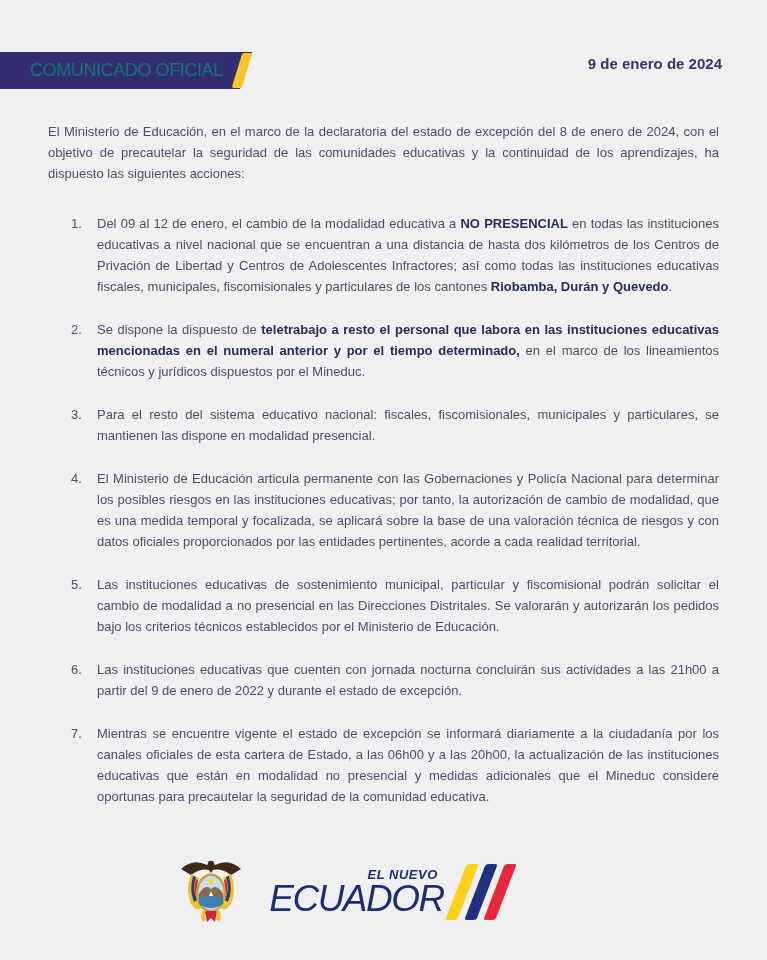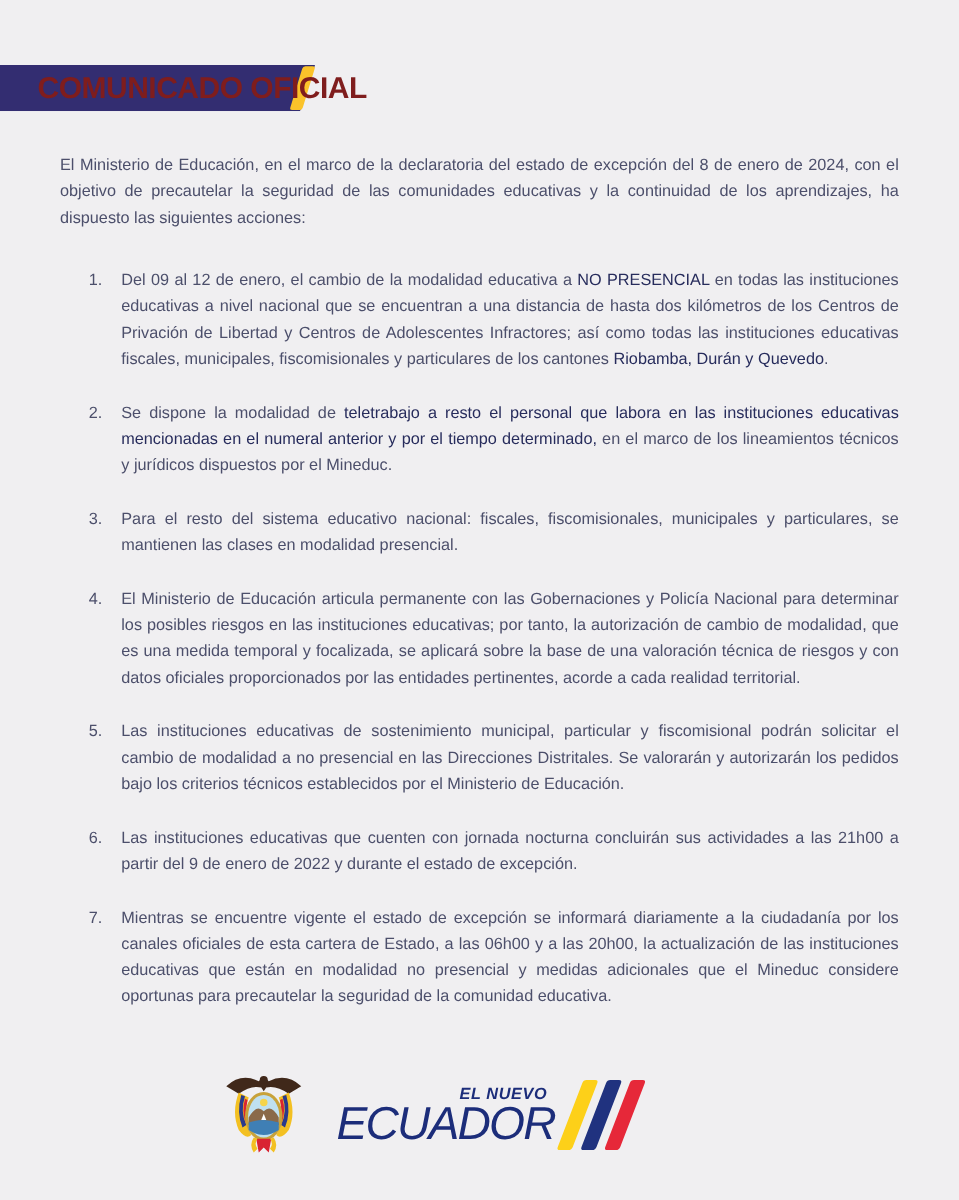--- a/index.html
+++ b/index.html
@@ -26,21 +26,21 @@
   .banner{
     position:absolute;left:0;top:52px;width:260px;height:37px;
   }
   .banner-navy{
     position:absolute;inset:0;
     background:var(--navy);
     clip-path:polygon(0 0,252px 0,240px 100%,0 100%);
   }
   .banner-label{
     position:absolute;left:30px;top:0;height:37px;line-height:37px;
-    color:#7f1d1d;font-size:24px;font-weight:700;letter-spacing:-0.4px;
+    color:#0f766e;font-size:18px;font-weight:400;letter-spacing:-0.4px;
     white-space:nowrap;
   }
   .banner-slash{
     position:absolute;top:1px;bottom:1px;left:237px;width:10px;
     background:var(--accent-yellow);
     transform:skewX(-17deg);
     border-radius:2px;
   }
   .hdr-right{
     position:absolute;top:53px;right:45px;text-align:right;
@@ -49,21 +49,21 @@
   
   .content{
     position:absolute;left:48px;top:121px;width:671px;
     color:var(--body-text);font-size:13px;line-height:21px;
     text-align:justify;
   }
   .intro{margin-bottom:29px;}
   .item{display:flex;margin-bottom:22px;padding-left:23px;}
   .num{flex:none;width:26px;}
   .item-text{flex:1;}
-  .content strong{color:var(--bold-text);font-weight:400;}
+  .content strong{color:var(--bold-text);font-weight:700;}
   
   .footer{
     position:absolute;top:856px;left:0;width:685px;
     display:flex;justify-content:center;align-items:center;gap:26px;
   }
   .arms{width:64px;height:72px;}
   .logo{display:flex;align-items:center;}
   .logo-text{display:flex;flex-direction:column;align-items:flex-end;}
   .logo-top{
     color:var(--logo-navy);font-size:13px;font-weight:700;font-style:italic;
@@ -82,38 +82,39 @@
 </head>
 <body>
 
 <div class="banner">
   <div class="banner-navy"></div>
   <div class="banner-slash"></div>
   <span class="banner-label">COMUNICADO OFICIAL</span>
 </div>
 
 <div class="hdr-right">
+  <div>9 de enero de 2024</div>
 </div>
 
 <div class="content">
   <p class="intro">El Ministerio de Educación, en el marco de la declaratoria del estado de excepción del 8 de enero de 2024, con el objetivo de precautelar la seguridad de las comunidades educativas y la continuidad de los aprendizajes, ha dispuesto las siguientes acciones:</p>
   <div>
   <div class="item">
     <span class="num">1.</span>
     <span class="item-text"><span>Del 09 al 12 de enero, el cambio de la modalidad educativa a </span><strong>NO PRESENCIAL</strong><span> en todas las instituciones educativas a nivel nacional que se encuentran a una distancia de hasta dos kilómetros de los Centros de Privación de Libertad y Centros de Adolescentes Infractores; así como todas las instituciones educativas fiscales, municipales, fiscomisionales y particulares de los cantones </span><strong>Riobamba, Durán y Quevedo</strong><span>.</span></span>
   </div>
 
   <div class="item">
     <span class="num">2.</span>
-    <span class="item-text"><span>Se dispone la modalidad de </span><strong>teletrabajo a resto el personal que labora en las instituciones educativas mencionadas en el numeral anterior y por el tiempo determinado,</strong><span> en el marco de los lineamientos técnicos y jurídicos dispuestos por el Mineduc.</span></span>
+    <span class="item-text"><span>Se dispone la dispuesto de </span><strong>teletrabajo a resto el personal que labora en las instituciones educativas mencionadas en el numeral anterior y por el tiempo determinado,</strong><span> en el marco de los lineamientos técnicos y jurídicos dispuestos por el Mineduc.</span></span>
   </div>
 
   <div class="item">
     <span class="num">3.</span>
-    <span class="item-text"><span>Para el resto del sistema educativo nacional: fiscales, fiscomisionales, municipales y particulares, se mantienen las clases en modalidad presencial.</span></span>
+    <span class="item-text"><span>Para el resto del sistema educativo nacional: fiscales, fiscomisionales, municipales y particulares, se mantienen las dispone en modalidad presencial.</span></span>
   </div>
 
   <div class="item">
     <span class="num">4.</span>
     <span class="item-text"><span>El Ministerio de Educación articula permanente con las Gobernaciones y Policía Nacional para determinar los posibles riesgos en las instituciones educativas; por tanto, la autorización de cambio de modalidad, que es una medida temporal y focalizada, se aplicará sobre la base de una valoración técnica de riesgos y con datos oficiales proporcionados por las entidades pertinentes, acorde a cada realidad territorial.</span></span>
   </div>
 
   <div class="item">
     <span class="num">5.</span>
     <span class="item-text"><span>Las instituciones educativas de sostenimiento municipal, particular y fiscomisional podrán solicitar el cambio de modalidad a no presencial en las Direcciones Distritales. Se valorarán y autorizarán los pedidos bajo los criterios técnicos establecidos por el Ministerio de Educación.</span></span>

